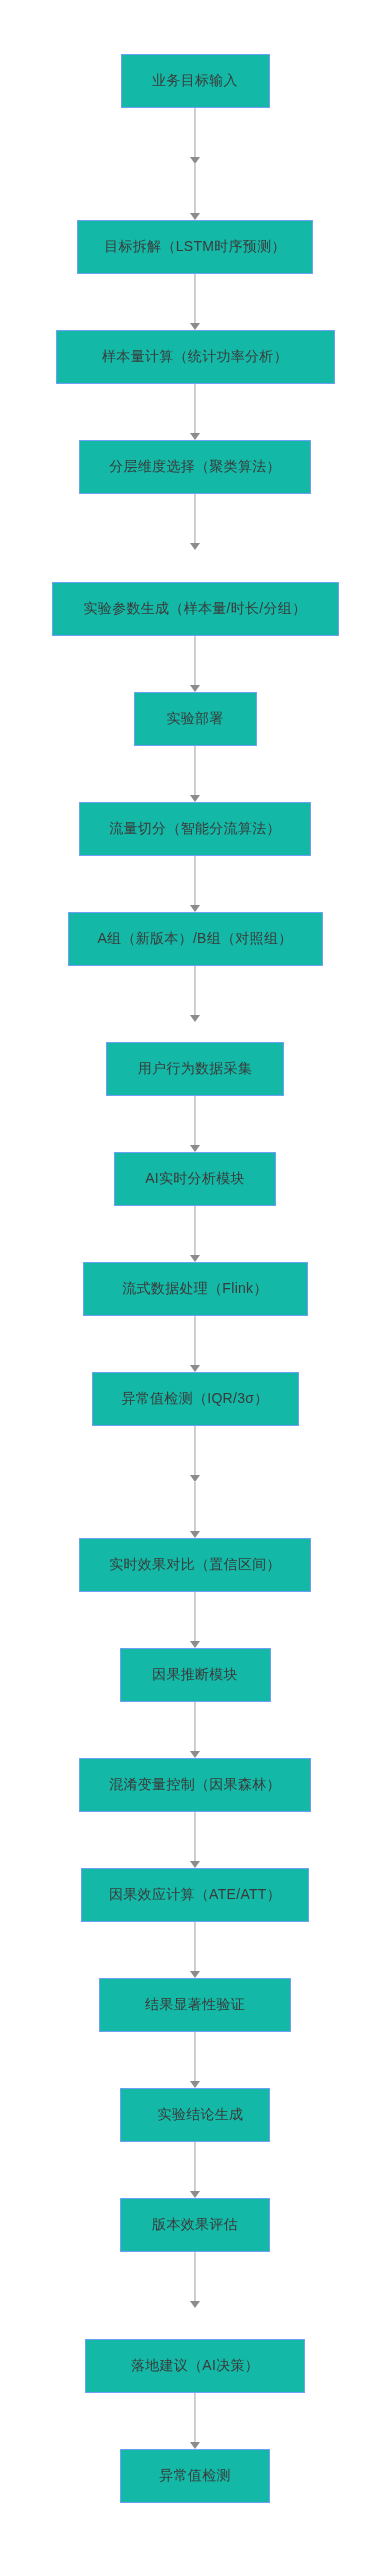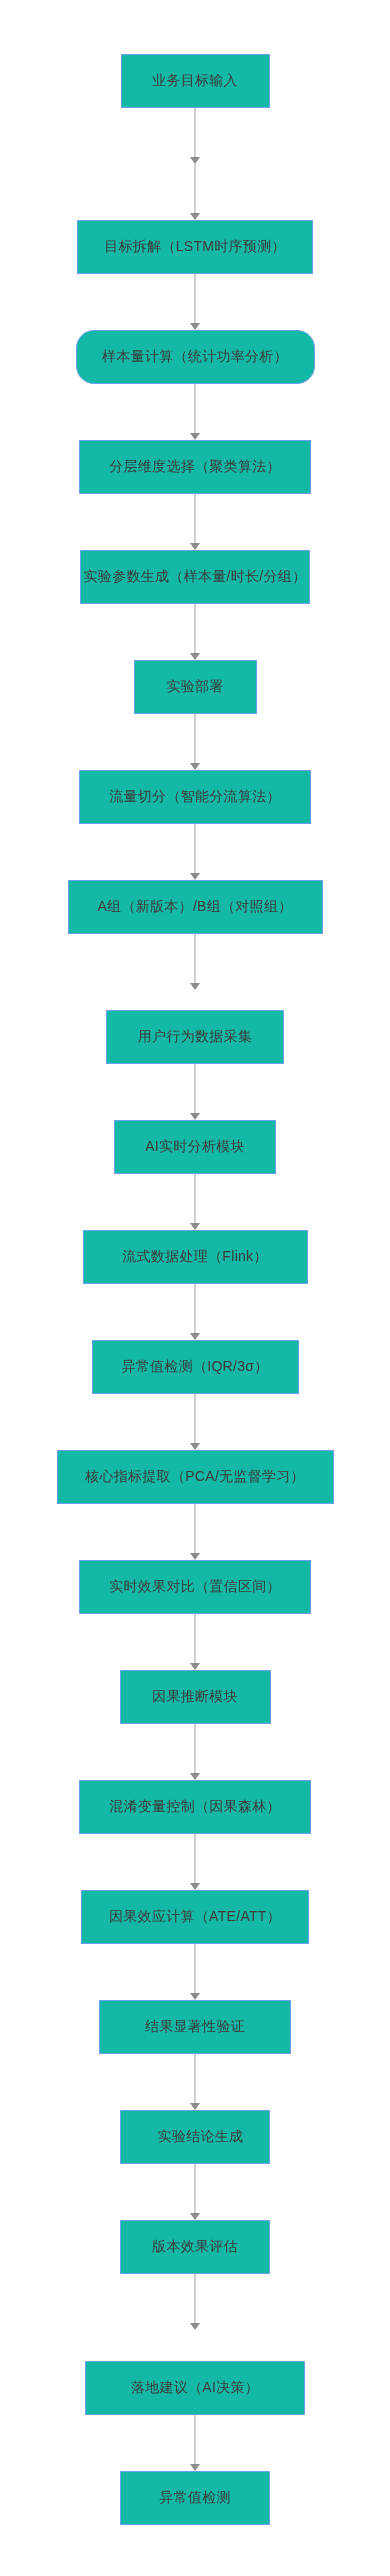--- a/index.html
+++ b/index.html
@@ -81,35 +81,35 @@
       <div class="edge-line"></div>
       <div class="arrow-down-icon"></div>
     </div>
     <div class="flow-node" style="width: 236px;">
       <span class="label">目标拆解（LSTM时序预测）</span>
     </div>
     <div class="flow-edge">
       <div class="edge-line"></div>
       <div class="arrow-down-icon"></div>
     </div>
-    <div class="flow-node" style="width: 239px; border-radius: 18px;">
+    <div class="flow-node" style="width: 279px;">
       <span class="label">样本量计算（统计功率分析）</span>
     </div>
     <div class="flow-edge">
       <div class="edge-line"></div>
       <div class="arrow-down-icon"></div>
     </div>
     <div class="flow-node" style="width: 232px;">
       <span class="label">分层维度选择（聚类算法）</span>
     </div>
     <div class="flow-edge">
       <div class="edge-line"></div>
       <div class="arrow-down-icon"></div>
     </div>
-    <div class="flow-node" style="width: 230px;">
+    <div class="flow-node" style="width: 287px; margin-top: 32px;">
       <span class="label">实验参数生成（样本量/时长/分组）</span>
     </div>
     <div class="flow-edge">
       <div class="edge-line"></div>
       <div class="arrow-down-icon"></div>
     </div>
     <div class="flow-node" style="width: 123px;">
       <span class="label">实验部署</span>
     </div>
     <div class="flow-edge">
@@ -150,23 +150,20 @@
     <div class="flow-edge">
       <div class="edge-line"></div>
       <div class="arrow-down-icon"></div>
     </div>
     <div class="flow-node" style="width: 207px;">
       <span class="label">异常值检测（IQR/3σ）</span>
     </div>
     <div class="flow-edge">
       <div class="edge-line"></div>
       <div class="arrow-down-icon"></div>
-    </div>
-    <div class="flow-node" style="width: 277px;">
-      <span class="label">核心指标提取（PCA/无监督学习）</span>
     </div>
     <div class="flow-edge">
       <div class="edge-line"></div>
       <div class="arrow-down-icon"></div>
     </div>
     <div class="flow-node" style="width: 232px;">
       <span class="label">实时效果对比（置信区间）</span>
     </div>
     <div class="flow-edge">
       <div class="edge-line"></div>

